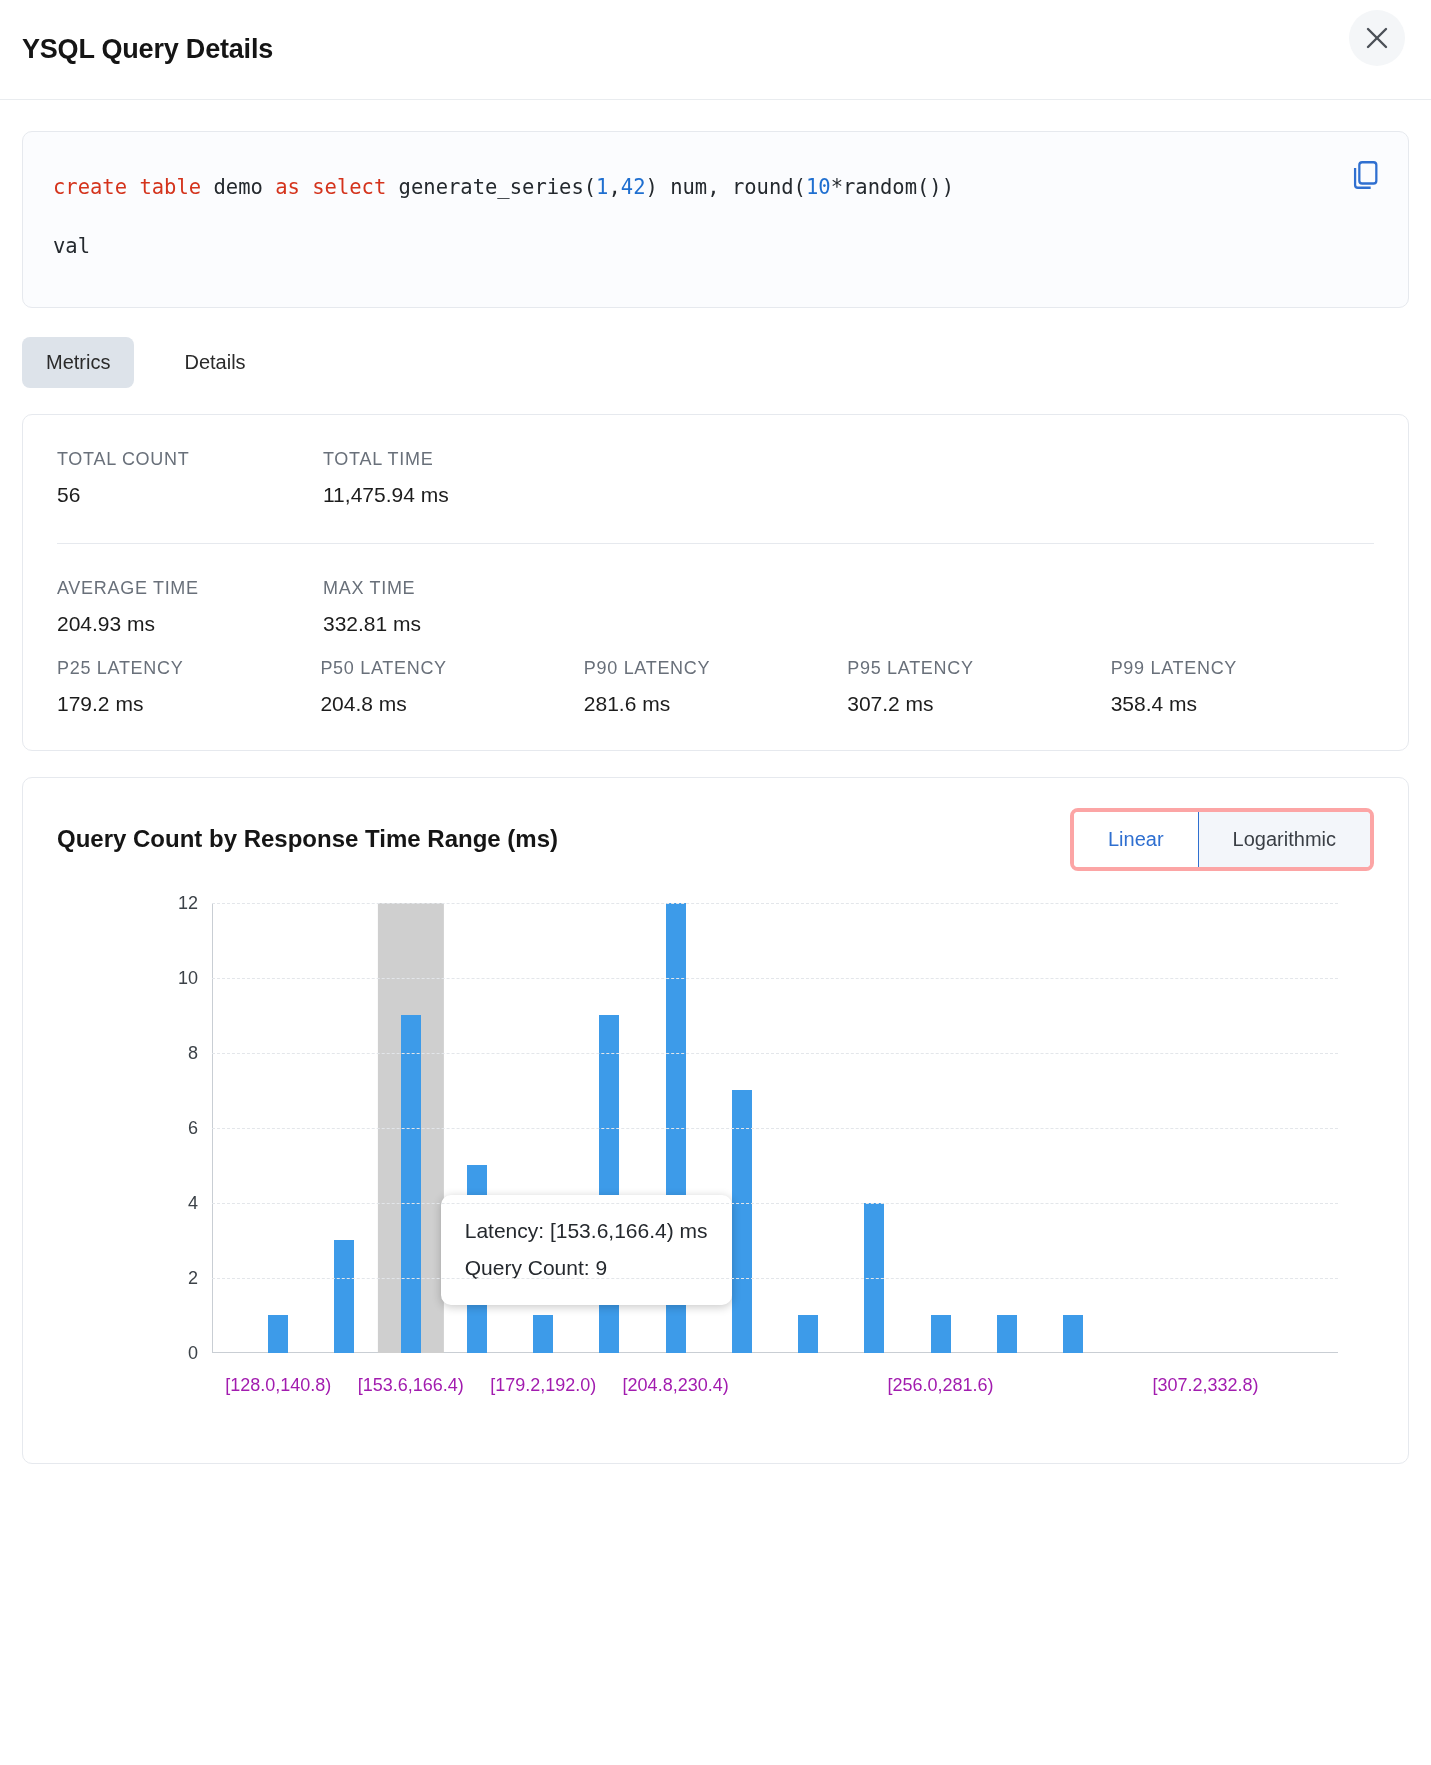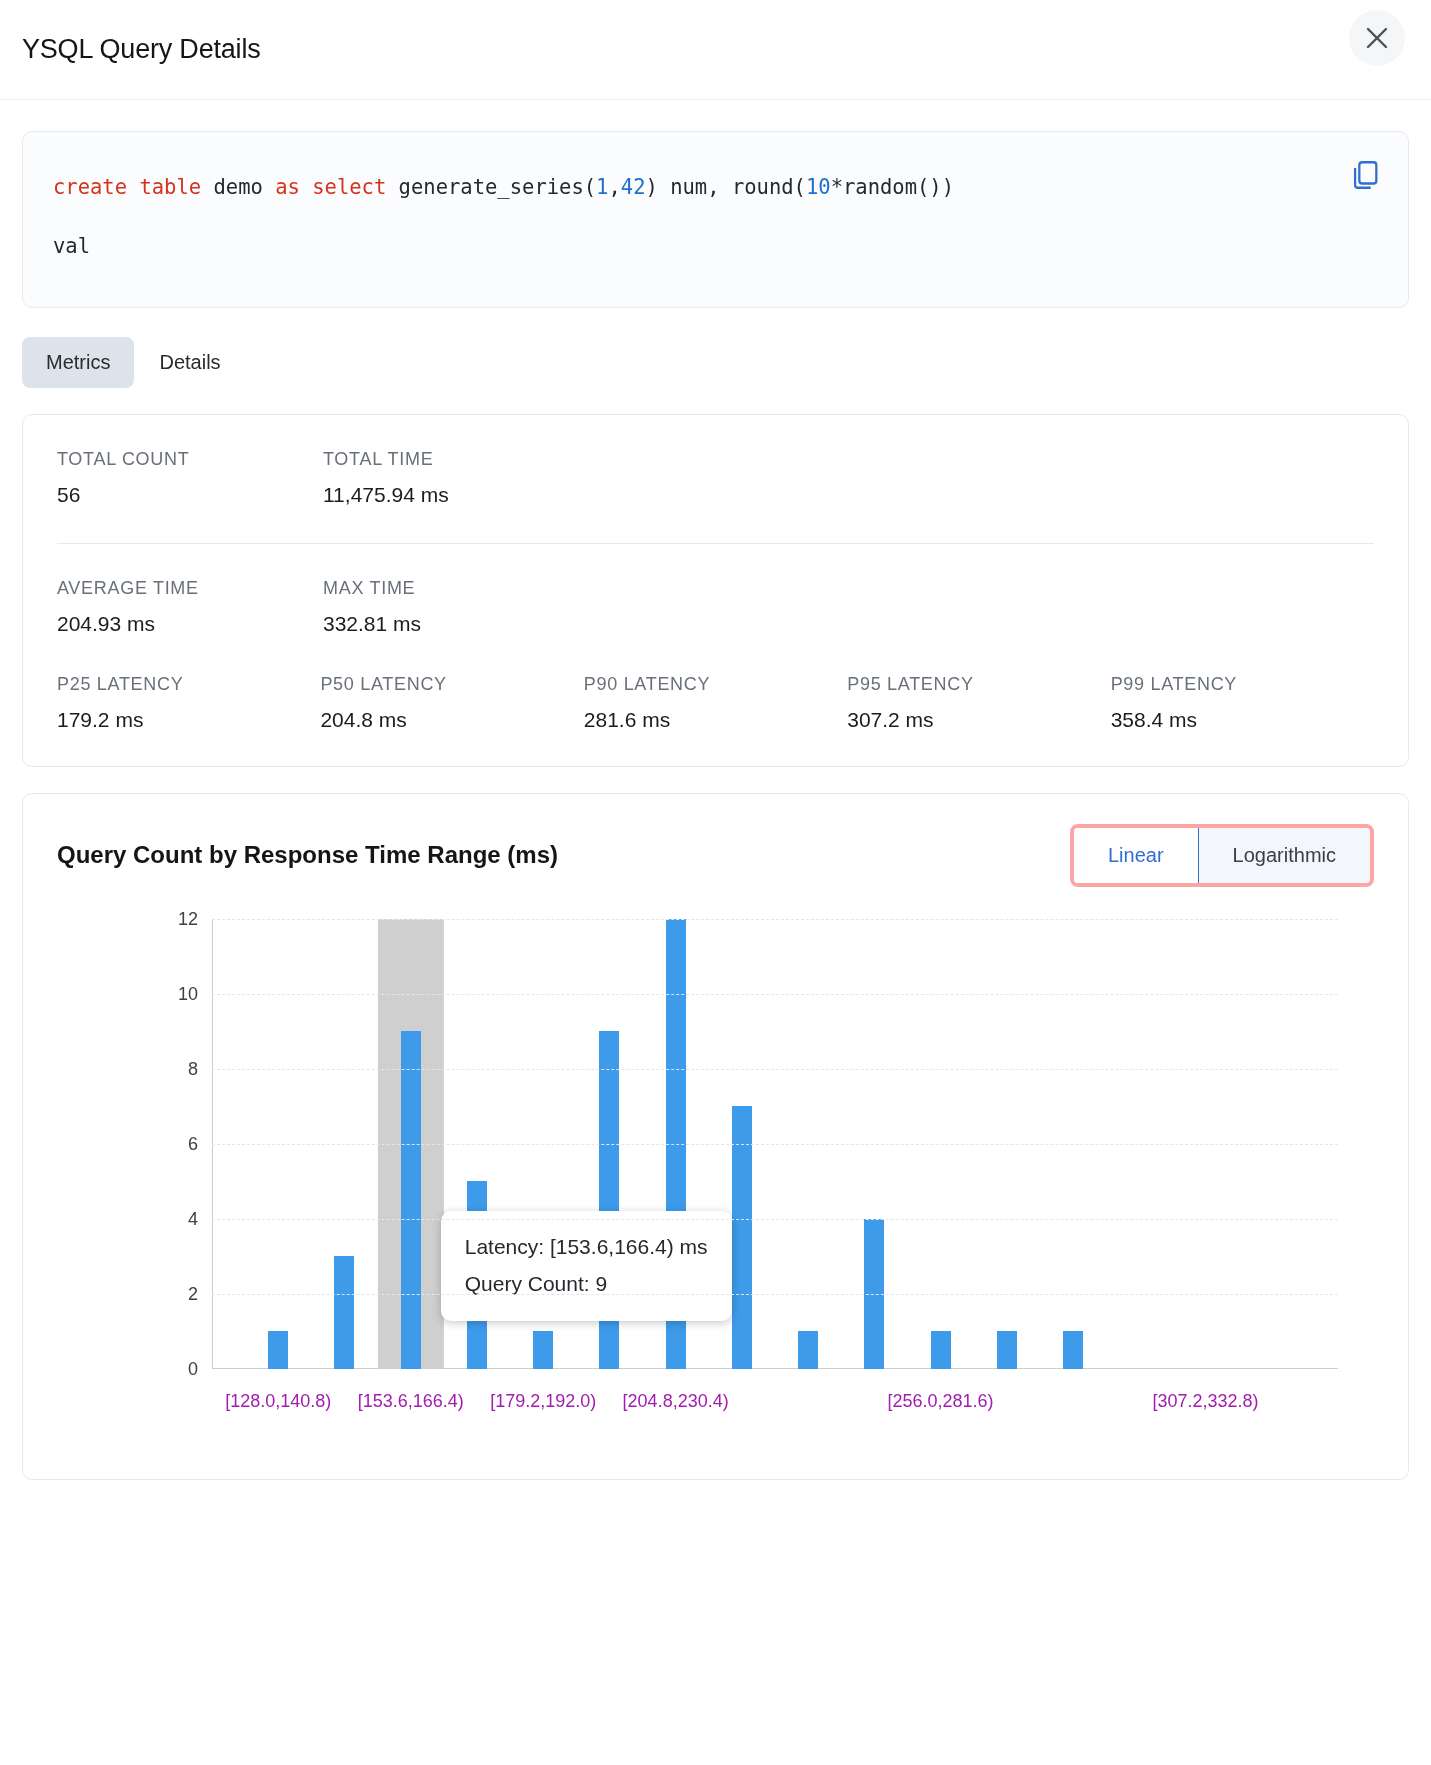--- a/index.html
+++ b/index.html
@@ -14,21 +14,21 @@
 
   
   .header {
     height: 100px;
     display: flex; align-items: center;
     padding: 0 26px 0 22px;
     border-bottom: 1px solid #e9ecef;
     position: relative;
   }
   .header-title {
-    font-size: 27px; font-weight: normal; letter-spacing: -0.2px;
+    font-size: 27px; font-weight: bold; letter-spacing: -0.2px;
     color: #151515;
   }
   .close-btn {
     position: absolute; right: 26px; top: 10px;
     width: 56px; height: 56px; border-radius: 50%;
     background: #f4f6f8;
     display: flex; align-items: center; justify-content: center;
     cursor: pointer;
   }
   .close-btn svg { display: block; }
@@ -57,21 +57,21 @@
   .copy-icon {
     position: absolute; top: 26px; right: 26px;
     width: 34px; height: 34px; cursor: pointer;
     color: #2f6fd0;
   }
 
   
   .tabs {
     display: flex; align-items: center;
     margin: 29px 22px 0 22px;
-    gap: 1px;
+    gap: 26px;
   }
   .tab {
     font-size: 20px;
     padding: 14px 24px;
     border-radius: 8px;
     cursor: pointer;
     color: #2b2b2b;
   }
   .tab.active { background: #dde3ea; font-weight: normal; }
 
@@ -99,21 +99,21 @@
     font-size: 21px;
     color: #1c1c1c;
     white-space: nowrap;
   }
   .row-1 .metric:nth-child(1) { width: 266px; }
   .row-1 .metric:nth-child(2) { width: 266px; }
   .divider {
     height: 1px; background: #e6e9ee;
     margin: 36px 0 34px 0;
   }
-  .row-2 { margin-bottom: 38px; }
+  .row-2 { margin-bottom: 22px; }
   .row-2 .metric { width: 266px; }
   .row-3 .metric { width: 269px; }
 
   
   .chart-card { padding: 30px 34px 40px 34px; margin-bottom: 30px; }
   .chart-head {
     display: flex; align-items: center; justify-content: space-between;
     margin-bottom: 22px;
   }
   .chart-title { font-size: 24px; font-weight: bold; color: #151515; }

